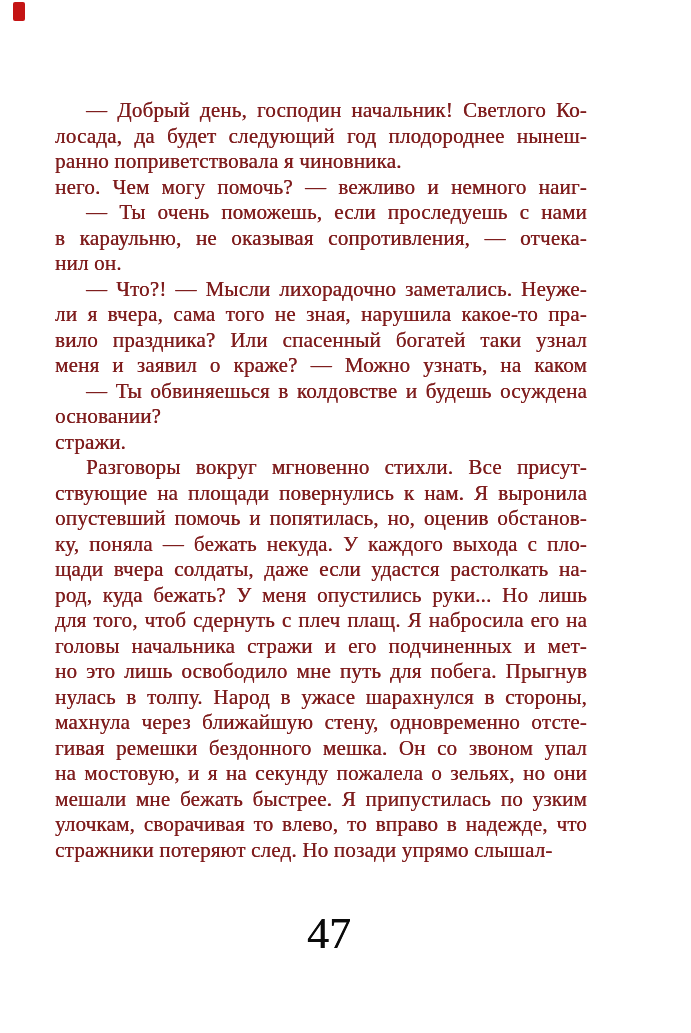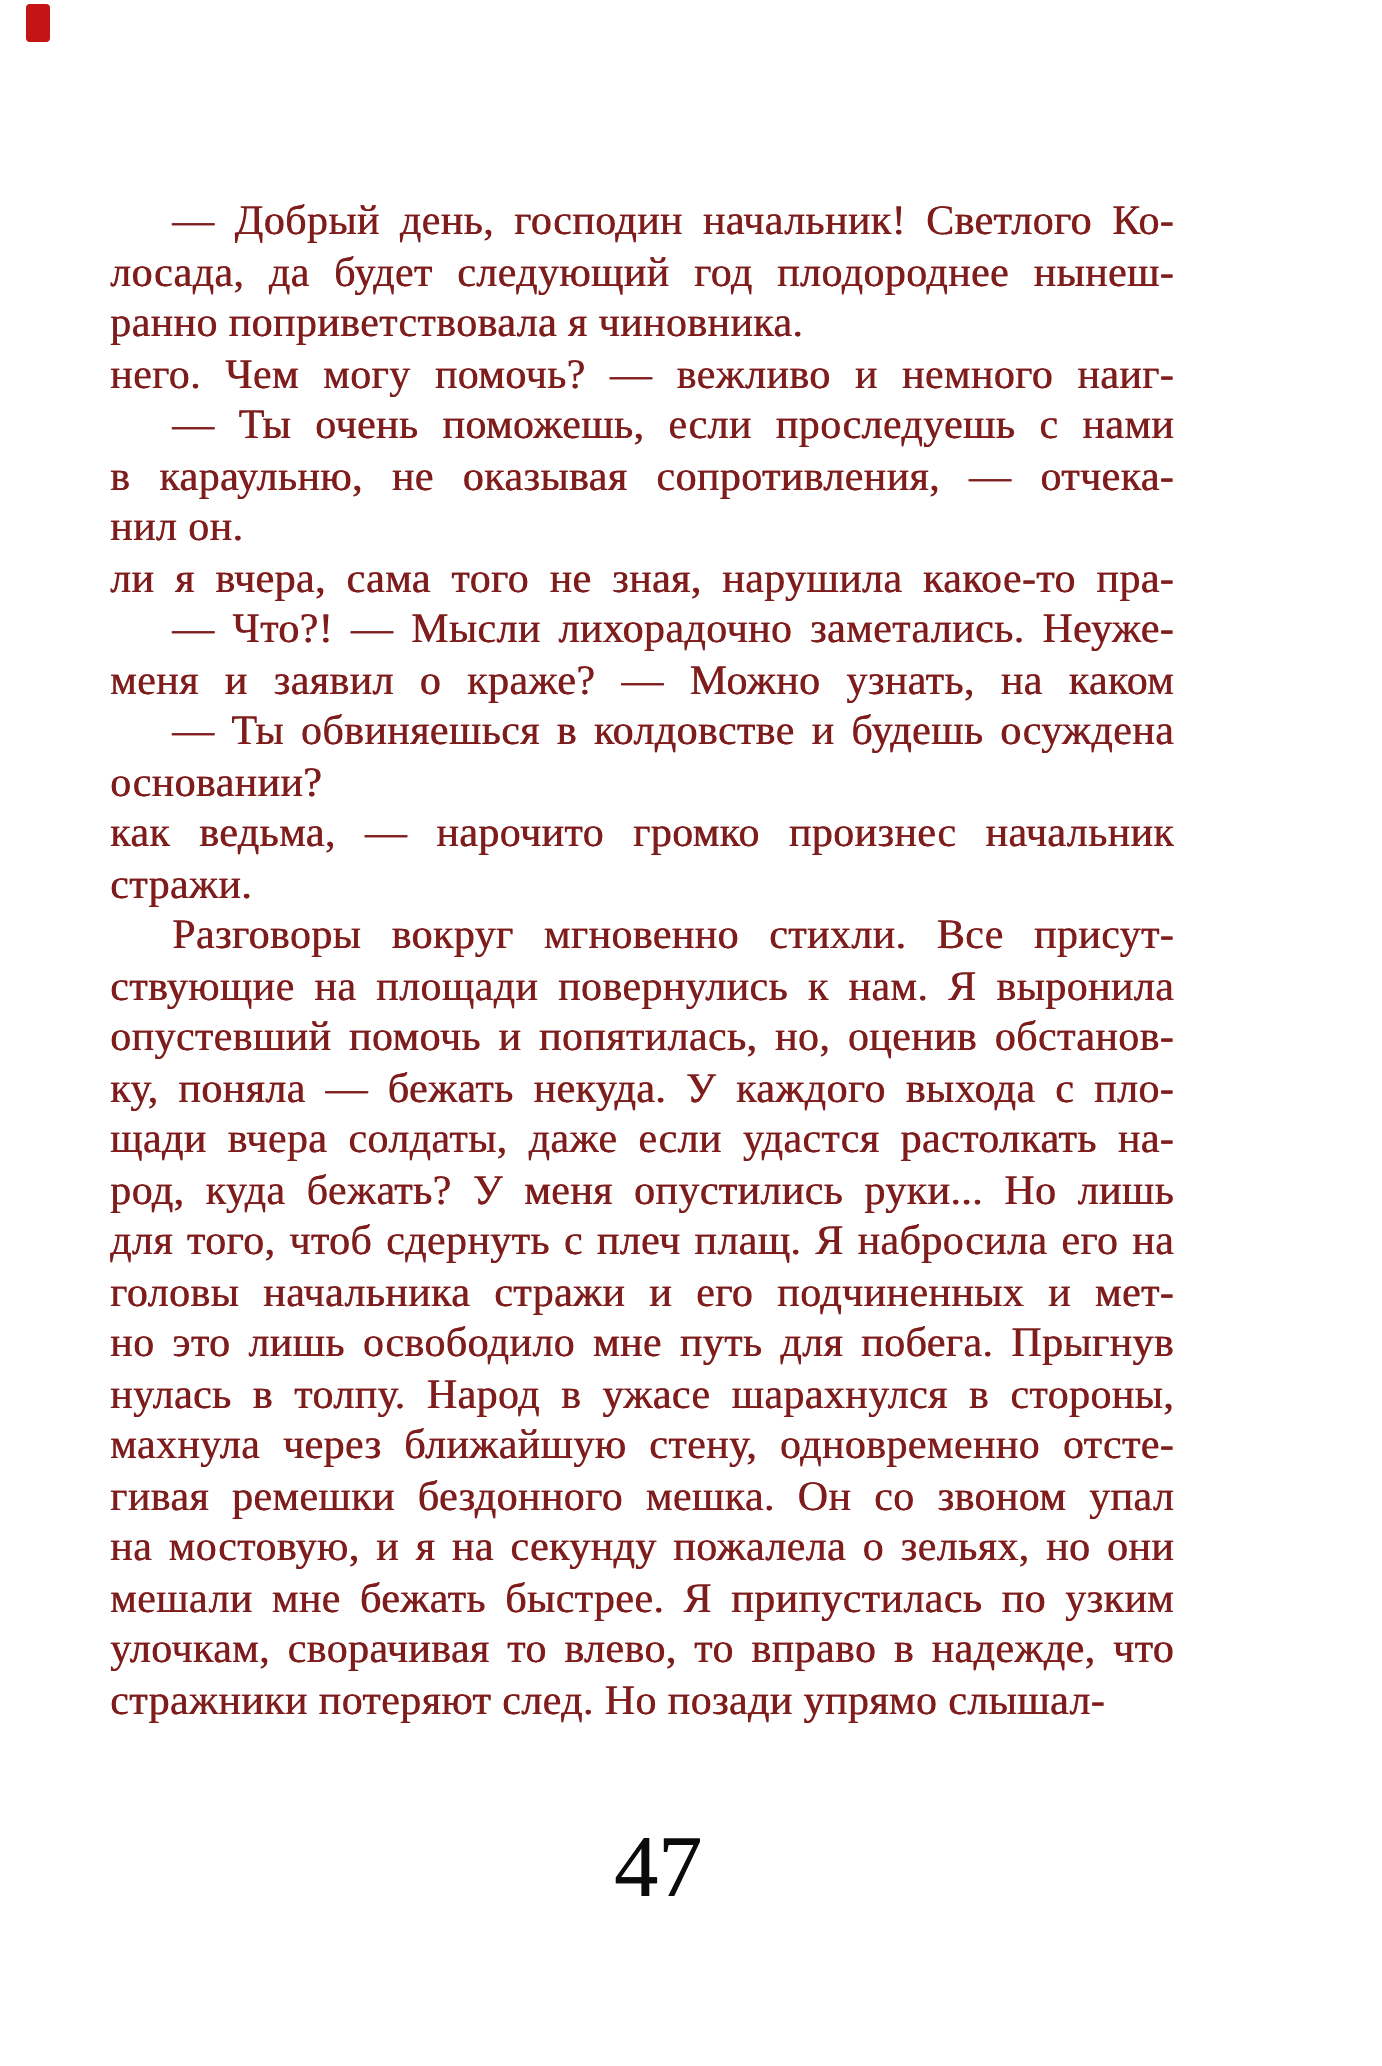--- a/index.html
+++ b/index.html
@@ -68,26 +68,26 @@
 <div class="page" style="background: rgb(255, 255, 255);">
   <div class="red-marker" style="background: rgb(196, 20, 20);"></div>
   <div class="text-block">
       <div class="line first just">— Добрый день, господин начальник! Светлого Ко-</div>
       <div class="line just">лосада, да будет следующий год плодороднее нынеш-</div>
       <div class="line last">ранно поприветствовала я чиновника.</div>
       <div class="line just">него. Чем могу помочь? — вежливо и немного наиг-</div>
       <div class="line first just">— Ты очень поможешь, если проследуешь с нами</div>
       <div class="line just">в караульню, не оказывая сопротивления, — отчека-</div>
       <div class="line last">нил он.</div>
+      <div class="line first just">— Что?! — Мысли лихорадочно заметались. Неуже-</div>
       <div class="line just">ли я вчера, сама того не зная, нарушила какое-то пра-</div>
-      <div class="line first just">— Что?! — Мысли лихорадочно заметались. Неуже-</div>
+      <div class="line just">вило праздника? Или спасенный богатей таки узнал</div>
       <div class="line just">меня и заявил о краже? — Можно узнать, на каком</div>
       <div class="line first just">— Ты обвиняешься в колдовстве и будешь осуждена</div>
       <div class="line last">основании?</div>
-      <div class="line just">как ведьма, — нарочито громко произнес начальник</div>
       <div class="line last">стражи.</div>
       <div class="line first just">Разговоры вокруг мгновенно стихли. Все присут-</div>
       <div class="line just">ствующие на площади повернулись к нам. Я выронила</div>
       <div class="line just">опустевший помочь и попятилась, но, оценив обстанов-</div>
       <div class="line just">ку, поняла — бежать некуда. У каждого выхода с пло-</div>
       <div class="line just">щади вчера солдаты, даже если удастся растолкать на-</div>
       <div class="line just">род, куда бежать? У меня опустились руки... Но лишь</div>
       <div class="line just">для того, чтоб сдернуть с плеч плащ. Я набросила его на</div>
       <div class="line just">головы начальника стражи и его подчиненных и мет-</div>
       <div class="line just">но это лишь освободило мне путь для побега. Прыгнув</div>

